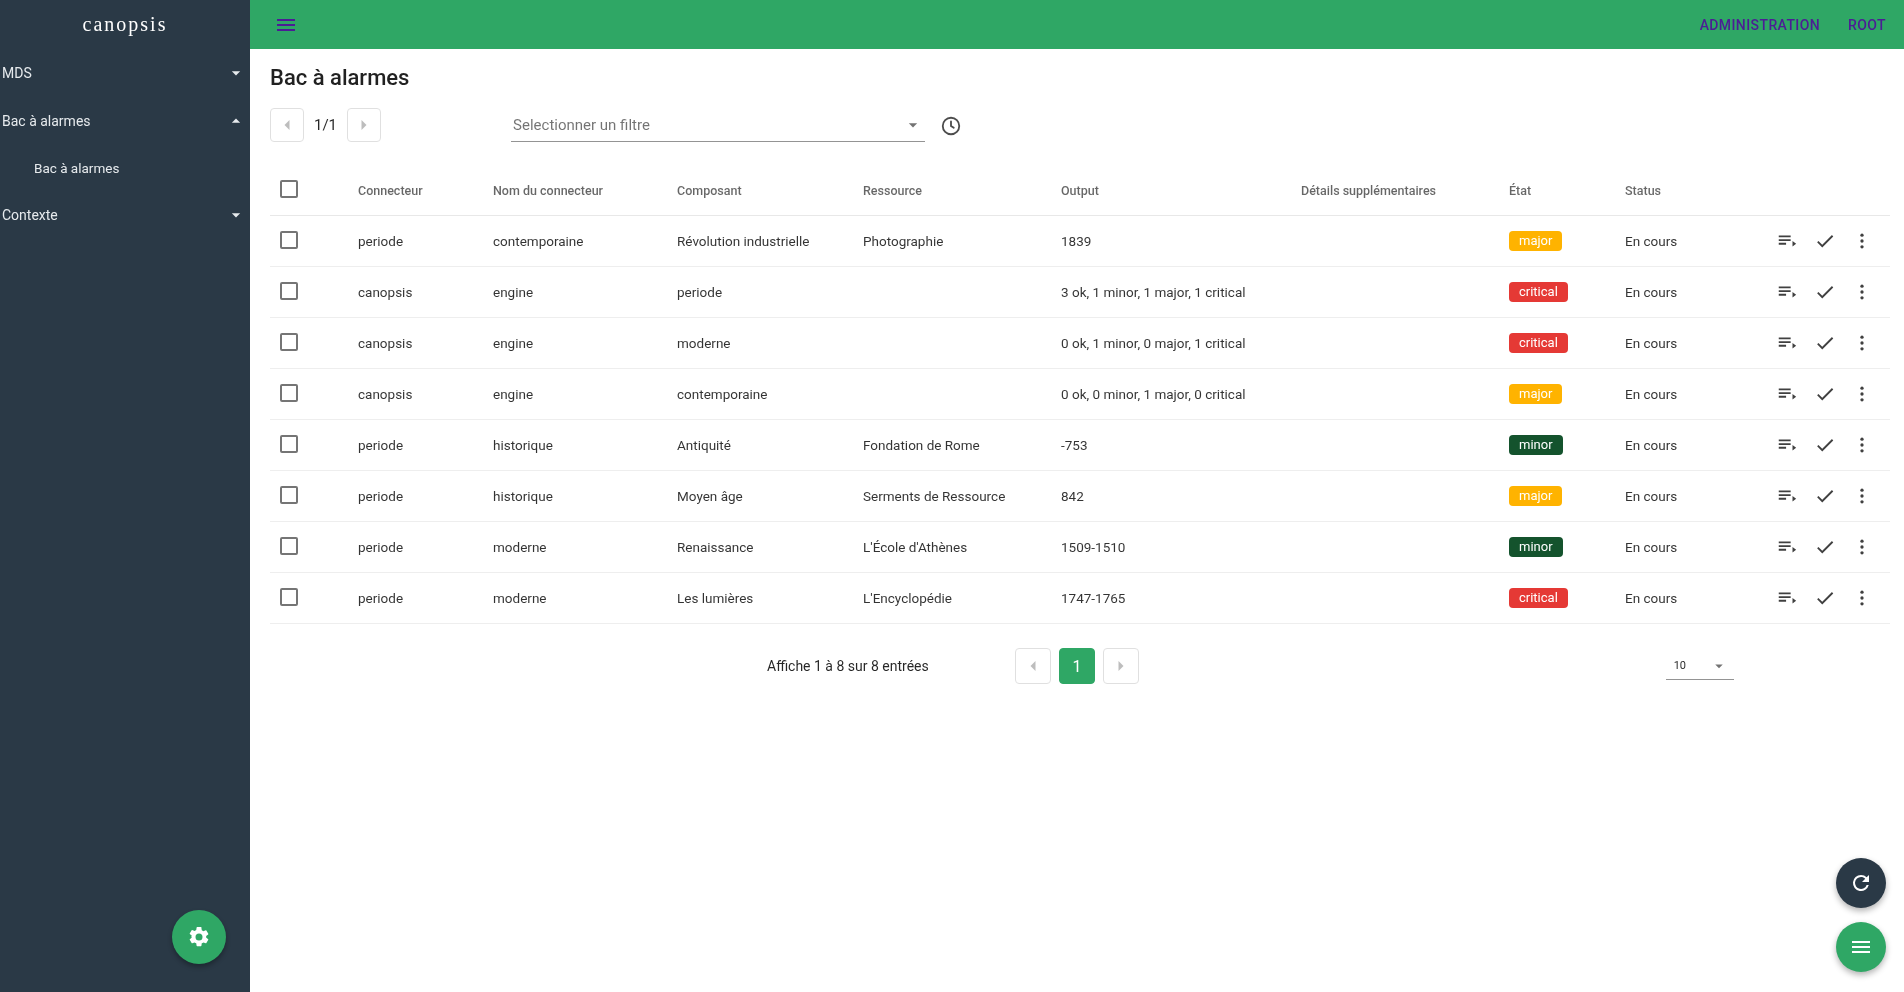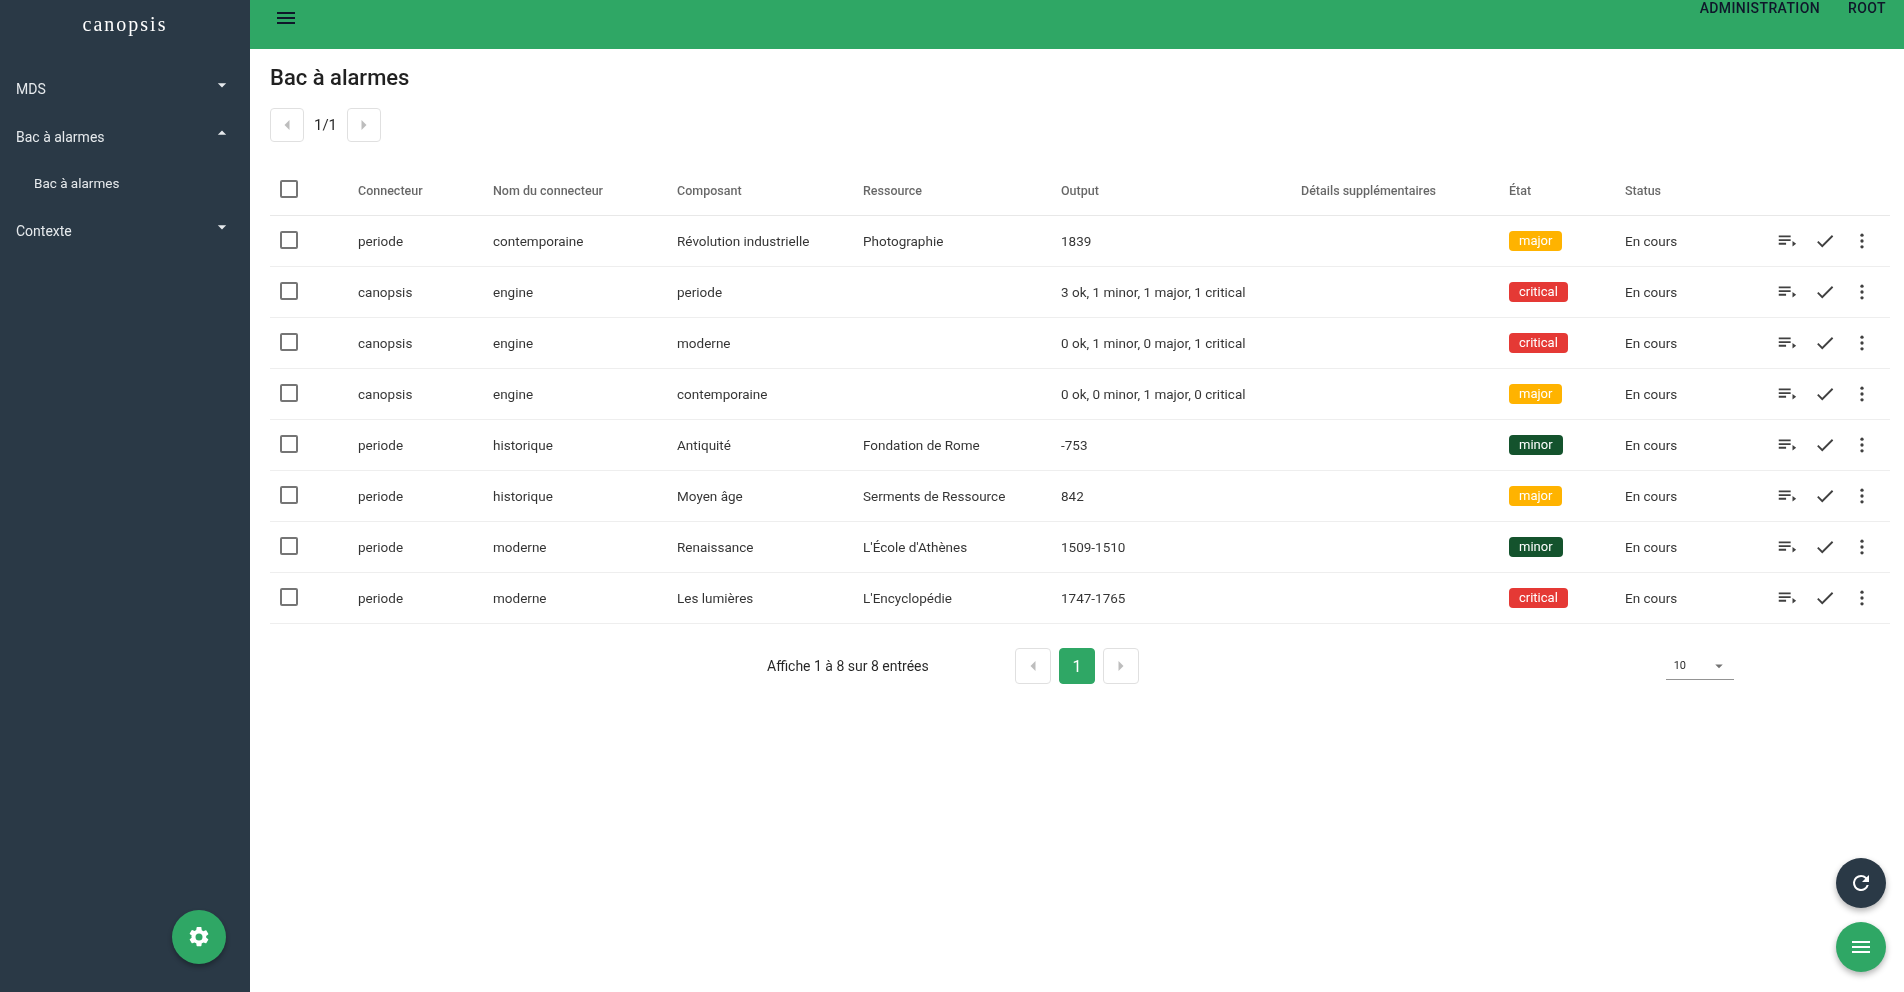--- a/index.html
+++ b/index.html
@@ -3,28 +3,28 @@
 <meta charset="utf-8">
 <style>
   * { box-sizing: border-box; margin: 0; padding: 0; }
   html, body { height: 100%; width: 100%; font-family: Roboto, "Helvetica Neue", Arial, sans-serif; color: rgba(0,0,0,0.87); background:#fff; }
   body { display:flex; overflow:hidden; }
 
   
   .sidebar { width: 250px; flex:0 0 250px; background:#2a3946; color:#e6eaed; display:flex; flex-direction:column; height:100vh; position:relative; }
   .logo-wrap { height:49px; display:flex; align-items:center; justify-content:center; font-size:20px; letter-spacing:2px; color:#fff; font-weight:300;}
   .logo-mark { font-family: Georgia, serif; }
-  .side-item { display:flex; align-items:flex-end; justify-content:space-between; padding:0 16px; height:48px; font-size:14px; cursor:pointer;}
+  .side-item { display:flex; align-items:center; justify-content:space-between; padding:0 2px; height:48px; font-size:14px; cursor:pointer;}
   .side-item.child { padding-left:34px; font-size:13.5px; height:46px;}
   .chev { width:24px; height:24px; display:flex; align-items:center; justify-content:center;}
   .settings-fab { position:absolute; bottom:28px; left:172px; width:54px; height:54px; border-radius:50%; background:#2fa765; color:#fff; display:flex; align-items:center; justify-content:center; box-shadow:0 3px 5px rgba(0,0,0,0.3); cursor:pointer;}
 
   
   .main { flex:1; display:flex; flex-direction:column; height:100vh; overflow:hidden;}
-  .topbar { height:49px; background:#2fa765; color:#0f172a; display:flex; align-items:flex-start; padding:0 18px;}
+  .topbar { height:49px; background:#2fa765; color:#4c1d95; display:flex; align-items:center; padding:0 18px;}
   .topbar .hamburger { cursor:pointer; display:flex; align-items:center; justify-content:center; width:36px; height:36px;}
   .topbar .spacer { flex:1;}
   .topbar .link { font-size:14px; font-weight:500; margin-left:28px; cursor:pointer; letter-spacing:0.4px;}
   .content { flex:1; overflow:auto; padding:0 20px 20px 20px;}
   .page-title { font-size:22px; font-weight:500; padding:16px 0 10px 0;}
 
   
   .controls { display:flex; align-items:flex-end; padding:8px 0 6px 0; gap:0px; }
   .search-wrap { display:flex; align-items:center; width:560px;}
   .search-input { flex:1; border:none; border-bottom:1px solid rgba(0,0,0,0.42); font-size:16px; padding:6px 2px; outline:none; background:transparent;}
@@ -150,20 +150,38 @@
             </svg>
         </div>
         <div class="pager-text">1/1</div>
         <div class="pager-sq">
           <svg width="20" height="20" viewBox="0 0 24 24" fill="currentColor">
               <path d="M9 6l6 6-6 6z"></path>
             </svg>
         </div>
       </div>
 
+      <div class="filter-wrap">
+        <div class="filter-select">
+          <span>Selectionner un filtre</span>
+          <span>
+            <svg width="20" height="20" viewBox="0 0 24 24" fill="rgba(0,0,0,0.55)">
+                <path d="M7 10l5 5 5-5z"></path>
+              </svg>
+          </span>
+        </div>
+        <div class="filter-extra">
+          <span>
+            <svg width="22" height="22" viewBox="0 0 24 24" fill="none" stroke="currentColor" stroke-width="2">
+                <circle cx="12" cy="12" r="9"></circle>
+                <path d="M12 7v5l3 2" stroke-linecap="round"></path>
+              </svg>
+          </span>
+        </div>
+      </div>
     </div>
 
     <table class="alarms">
       <thead>
         <tr>
           <th class="col-check"><span class="checkbox"></span></th>
           <th class="col-conn">Connecteur</th>
           <th class="col-connname">Nom du connecteur</th>
           <th class="col-comp">Composant</th>
           <th class="col-res">Ressource</th>

